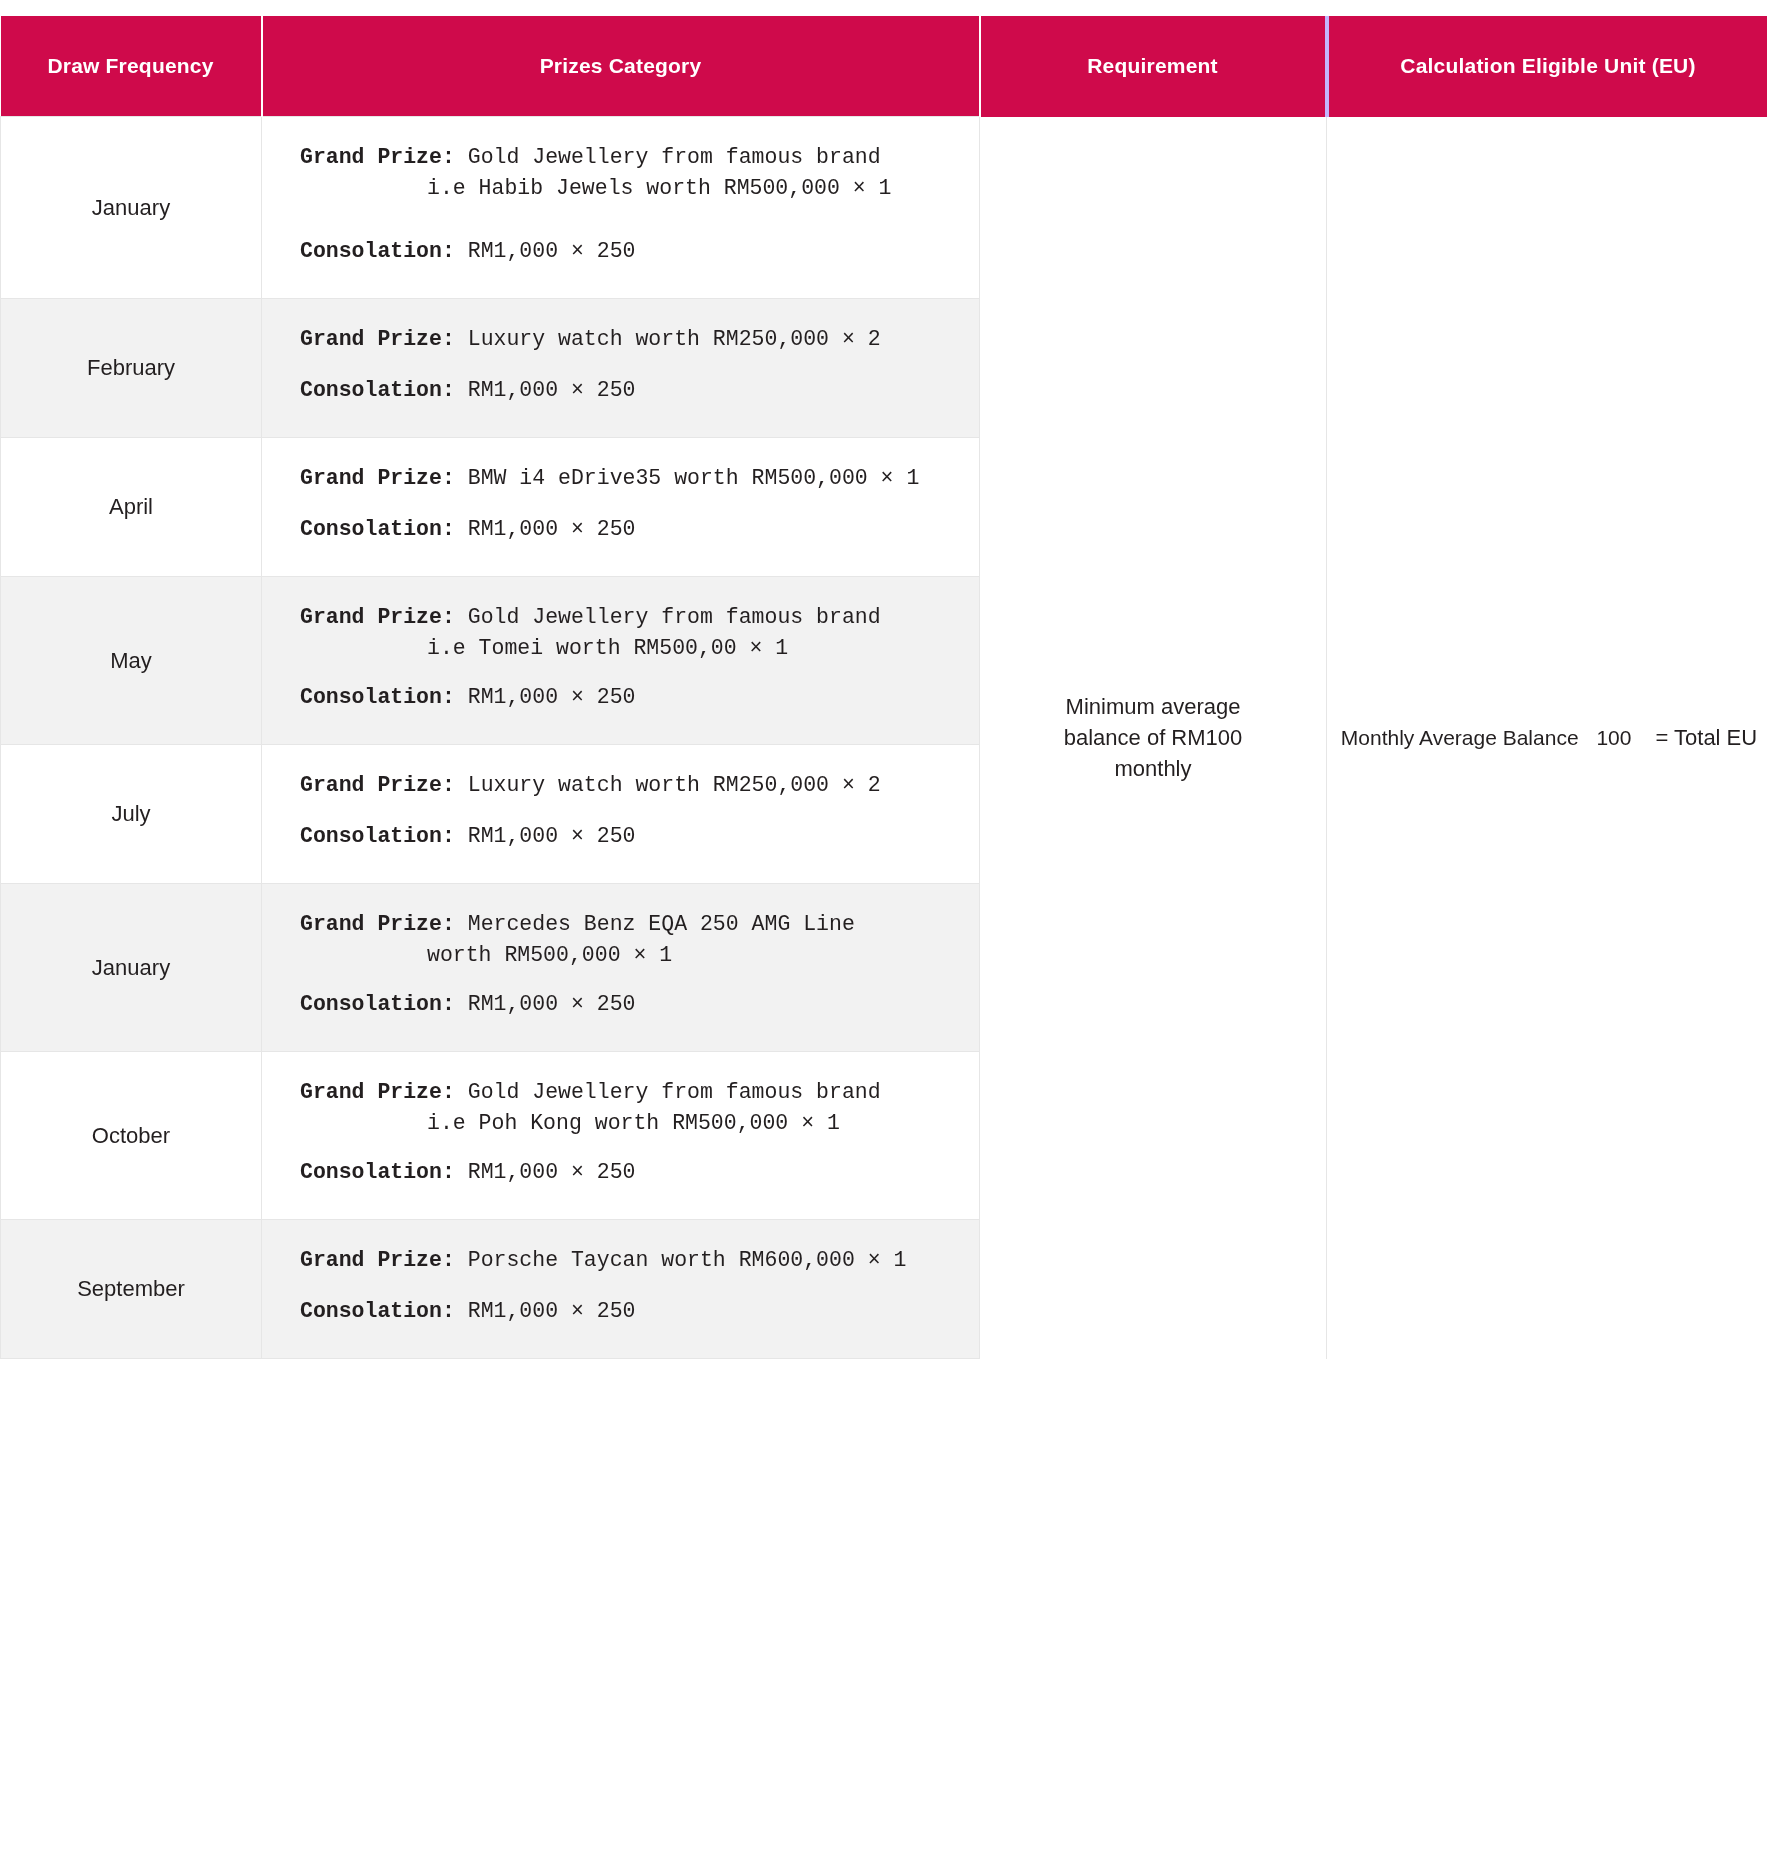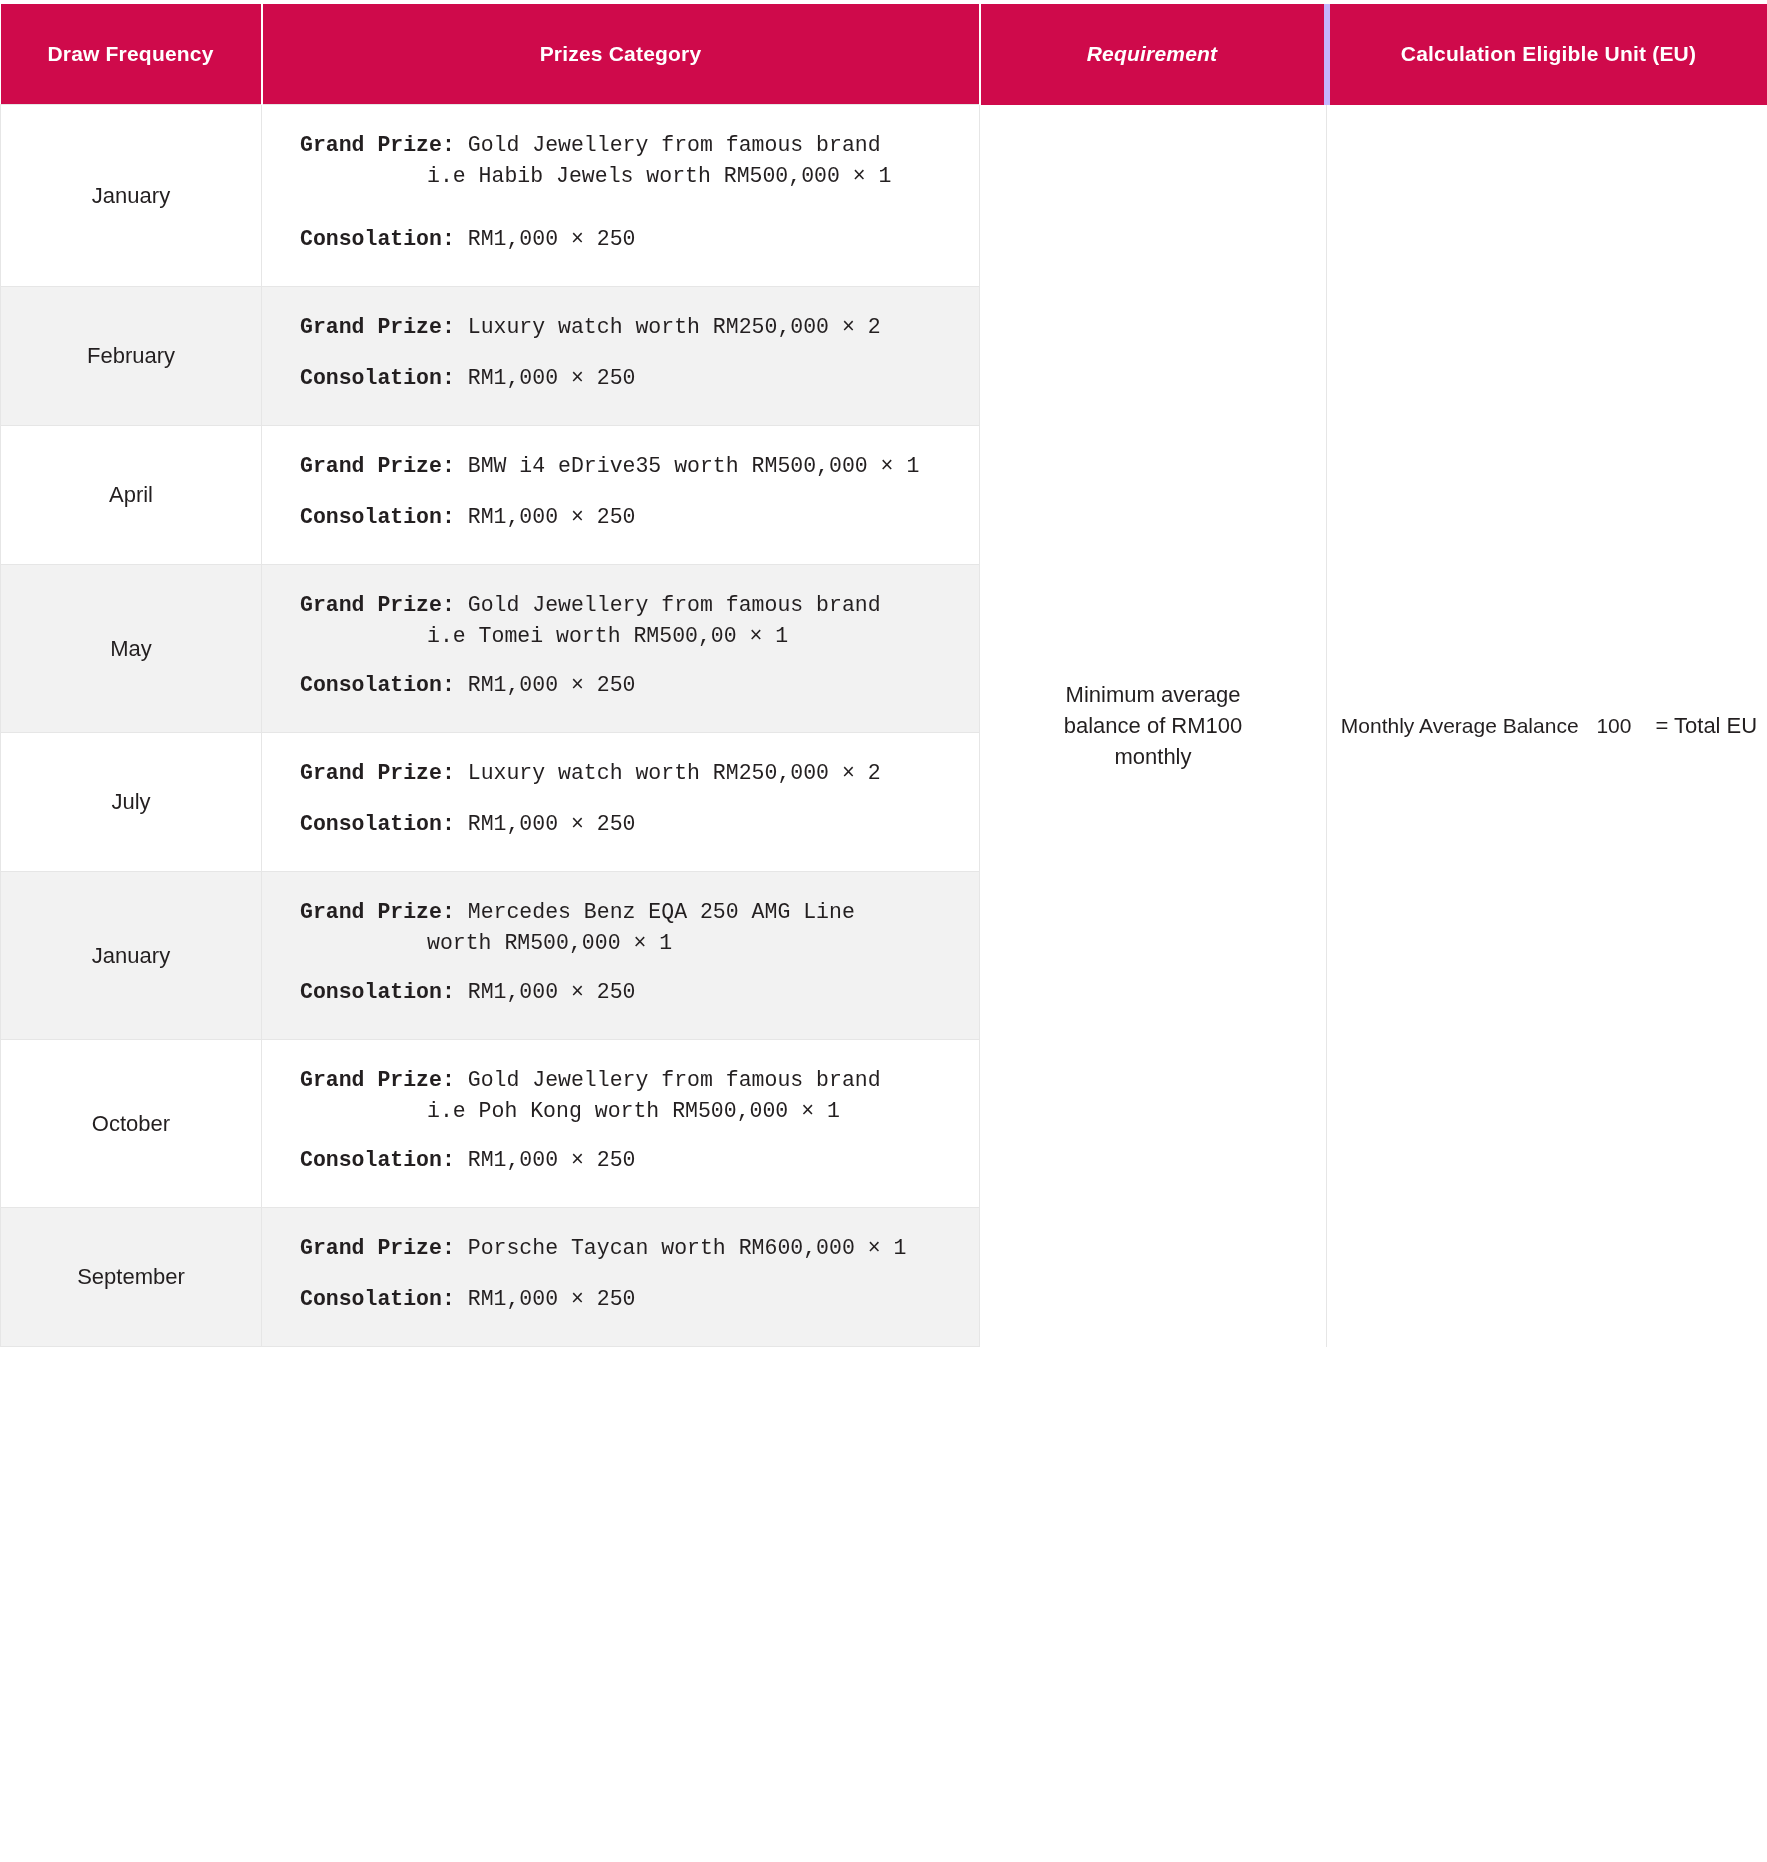--- a/index.html
+++ b/index.html
@@ -9,21 +9,21 @@
   }
   body {
     width: 1767px;
     font-family: "Liberation Sans", sans-serif;
     color: #231f20;
     -webkit-font-smoothing: antialiased;
   }
   .table-wrap {
     width: 1767px;
     box-sizing: border-box;
-    padding: 4px 0 0 0;
+    padding: 16px 0 0 0;
   }
   table.prize-table {
     width: 1767px;
     border-collapse: collapse;
     table-layout: fixed;
   }
   table.prize-table col.c-freq   { width: 261px; }
   table.prize-table col.c-prize  { width: 718px; }
   table.prize-table col.c-req    { width: 347px; }
   table.prize-table col.c-calc   { width: 441px; }
@@ -35,21 +35,21 @@
     font-weight: bold;
     letter-spacing: 0.2px;
     height: 100px;
     padding: 0 12px;
     text-align: center;
     vertical-align: middle;
     border: 0;
   }
   thead th.th-freq { border-right: 2px solid #ffffff; }
   thead th.th-prize { border-right: 2px solid #ffffff; }
-  thead th.th-req { border-right: 6px solid #c4b5fd; font-style: italic; }
+  thead th.th-req { border-right: 4px solid #c4b5fd; }
 
   tbody td {
     vertical-align: middle;
     border: 1px solid #e6e6e6;
     padding: 0;
   }
   td.freq-cell {
     text-align: center;
     font-size: 22px;
     color: #231f20;

